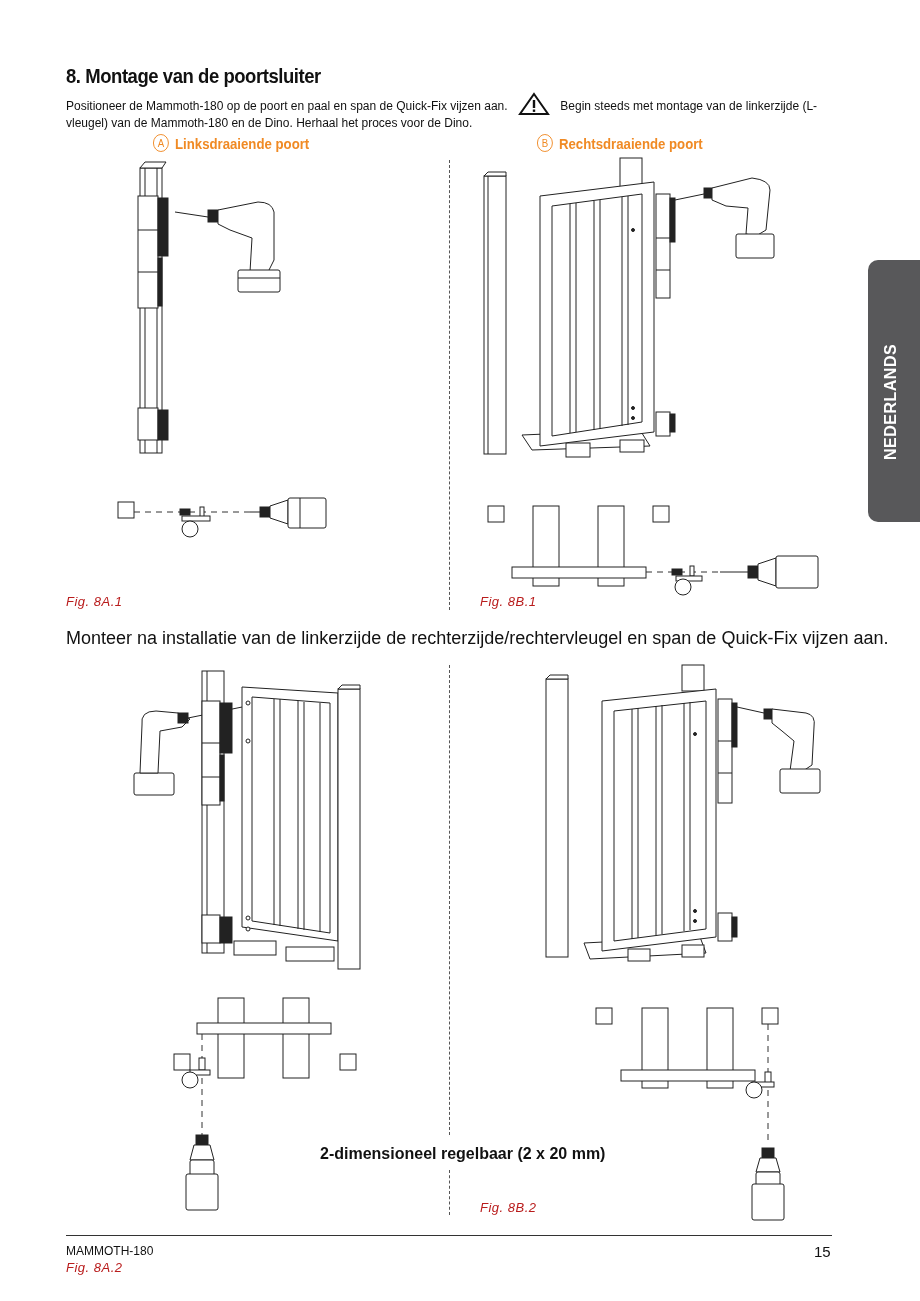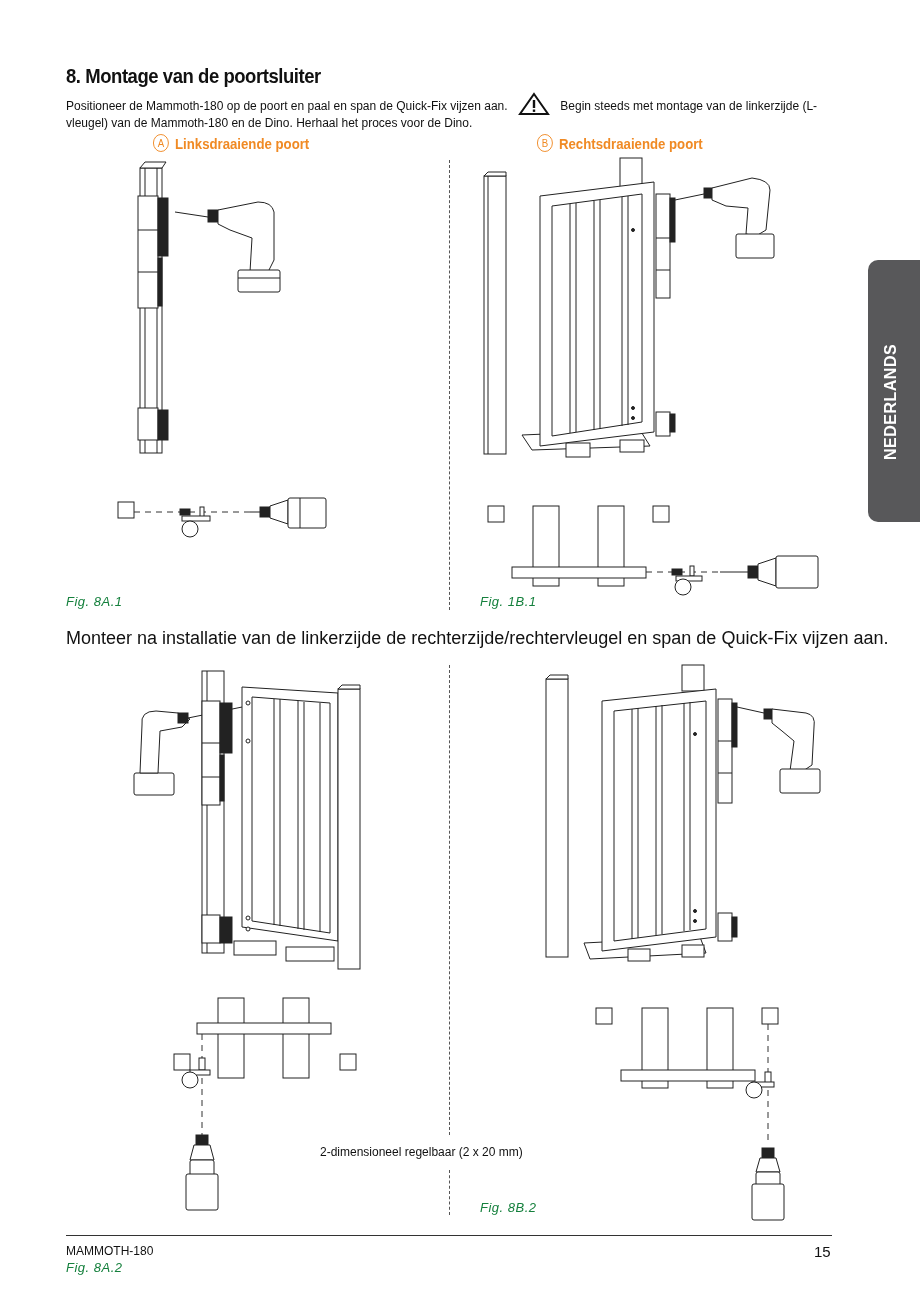--- a/index.html
+++ b/index.html
@@ -7,24 +7,24 @@
          font-family:"Liberation Sans", "DejaVu Sans", sans-serif; color:#111; }
   .abs { position:absolute; }
   .title { left:66px; top:64px; font-size:21px; font-weight:bold; letter-spacing:-0.5px;
            font-family:"Liberation Sans", sans-serif; transform:scaleX(0.88); transform-origin:left; }
   .para { left:66px; top:93px; width:780px; font-size:12px; line-height:17px; }
   .para .warn { display:inline-block; width:30px; height:22px; vertical-align:-5px; margin:0 8px; }
   .label-orange { font-size:15px; font-weight:bold; color:#f08a24; display:flex; align-items:center;
                   transform:scaleX(0.88); transform-origin:left; white-space:nowrap; }
   .circle-letter { display:inline-flex; width:16px; height:16px; border:1.5px solid #f08a24; border-radius:50%;
                    align-items:center; justify-content:center; font-size:11px; font-weight:normal; margin-right:7px; }
-  .fig { font-size:13px; font-style:italic; color:#15803d; letter-spacing:0.5px; }
+  .fig { font-size:13px; font-style:italic; color:#b91c1c; letter-spacing:0.5px; }
   .divider { border-left:1.5px dashed #555; width:0; }
   .mid-text { left:66px; top:628px; font-size:18px; }
-  .bold-caption { font-size:12px; font-weight:normal; left:320px; top:1145px; }
+  .bold-caption { font-size:16px; font-weight:bold; left:320px; top:1145px; }
   .footer-line { left:66px; top:1235px; width:766px; height:1px; background:#333; }
   .footer-left { left:66px; top:1244px; font-size:12px; font-weight:normal; }
   .footer-right { left:814px; top:1243px; font-size:15px; font-weight:normal; }
   .side-tab { left:868px; top:260px; width:60px; height:262px; background:#58585a; border-radius:10px 0 0 10px; }
   .side-tab span { position:absolute; left:14px; top:200px; transform:rotate(-90deg); transform-origin:left top;
                    color:#fff; font-weight:bold; font-size:16px; letter-spacing:0.5px; white-space:nowrap; }
   svg { position:absolute; overflow:visible; }
   svg .ln { fill:none; stroke:#222; stroke-width:1; }
   svg .fl { fill:#fff; stroke:#222; stroke-width:1; }
   svg .dk { fill:#222; stroke:#222; stroke-width:1; }
@@ -146,21 +146,21 @@
   <line class="ds" x1="176" y1="82" x2="250" y2="82"></line>
   <rect class="dk" x="202" y="79" width="10" height="6"></rect>
   <rect class="fl" x="220" y="76" width="4" height="10"></rect>
   <rect class="fl" x="206" y="86" width="26" height="5"></rect>
   <circle class="fl" cx="213" cy="97" r="8"></circle>
   <line class="ln" x1="250" y1="82" x2="278" y2="82"></line>
   <rect class="dk" x="278" y="76" width="10" height="12"></rect>
   <polygon class="fl" points="288,74 306,68 306,96 288,90"></polygon>
   <rect class="fl" x="306" y="66" width="42" height="32" rx="2"></rect>
 </svg>
-<div class="abs fig" style="left:480px;top:594px;">Fig. 1B.1</div>
+<div class="abs fig" style="left:480px;top:594px;">Fig. 8B.1</div>
 
 <div class="abs mid-text">Monteer na installatie van de linkerzijde de rechterzijde/rechtervleugel en span de Quick-Fix vijzen aan.</div>
 
 <svg style="left:120px;top:665px" width="260" height="310">
 
   <rect class="fl" x="14" y="108" width="40" height="22" rx="2"></rect>
   <path class="fl" d="M20,108 L22,60 Q20,46 36,46 L58,48 L70,54 L62,62 L40,66 L38,108 Z"></path>
   <rect class="dk" x="58" y="48" width="10" height="10"></rect>
   <line class="ln" x1="68" y1="53" x2="132" y2="40"></line>
 

